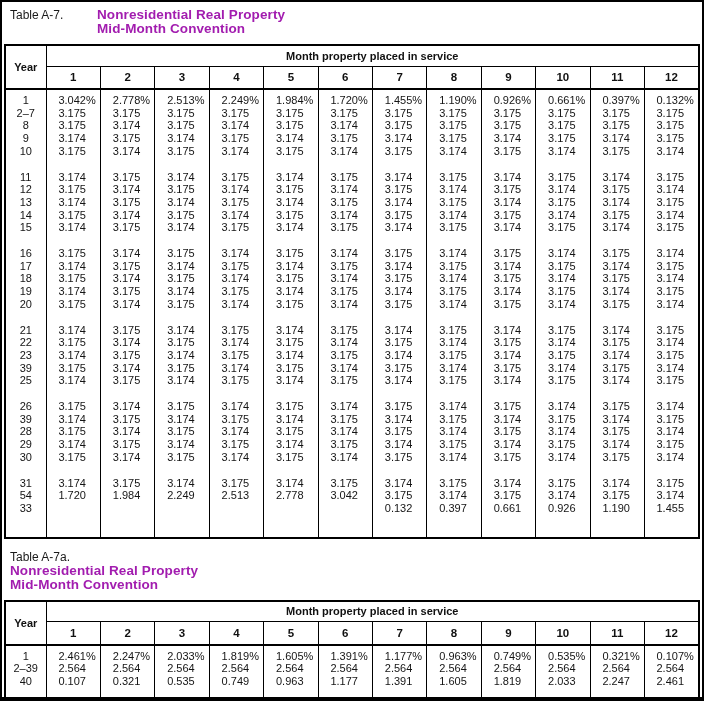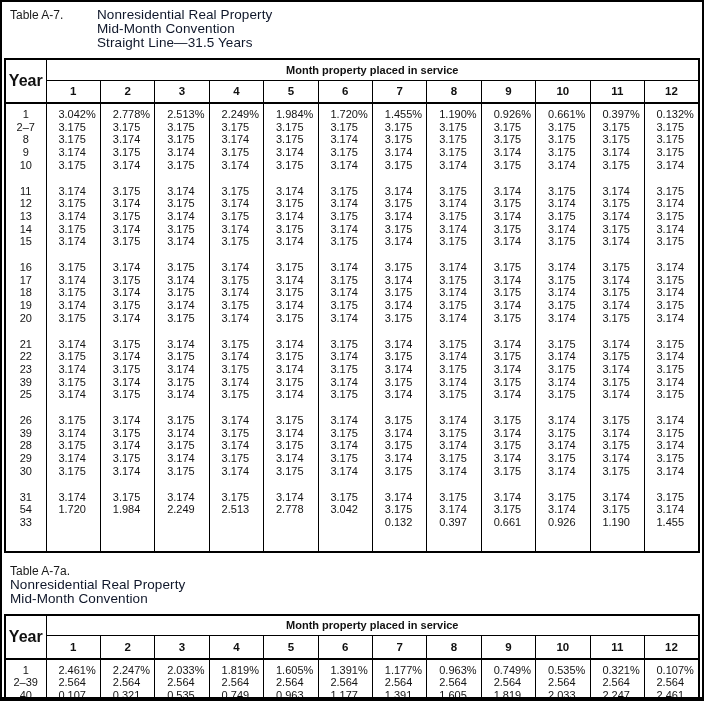--- a/index.html
+++ b/index.html
@@ -15,32 +15,32 @@
     border: 2px solid #000;
     border-bottom-width: 4px;
     overflow: hidden;
   }
   .title-block { display: flex; margin: 6px 0 8px 8px; }
   .title-label {
     flex: none; width: 87px;
     font-size: 12px; line-height: 14px; color: #1a1a1a;
   }
   .title-lines {
-    font-weight: normal; font-size: 13.5px; line-height: 14px; color: #0f172a;
+    font-weight: bold; font-size: 13.5px; line-height: 14px; color: #a21caf;
     letter-spacing: 0.1px;
   }
   .depr-table {
     border-collapse: collapse; table-layout: fixed;
     width: 696px; margin-left: 2px;
     border: 2px solid #000;
   }
   .depr-table th { font-weight: bold; color: #111; }
   .depr-table th.year-head {
     border-right: 1px solid #000; border-bottom: 2px solid #000;
-    font-size: 16px; text-align: center;
+    font-size: 11px; text-align: center;
   }
   .depr-table th.span-head {
     border-bottom: 1px solid #000;
     height: 21px; font-size: 11px; text-align: center; vertical-align: middle;
   }
   .depr-table th.m {
     border-left: 1px solid #000; border-bottom: 2px solid #000;
     height: 23px; font-size: 11.5px; text-align: center; vertical-align: middle;
   }
   .depr-table tbody td {
@@ -60,21 +60,20 @@
 </head>
 <body>
 
 <div class="page">
 
   <div class="title-block">
     <div class="title-label">Table A-7.</div>
     <div class="title-lines">
       <div>Nonresidential Real Property</div>
       <div>Mid-Month Convention</div>
-      <div>Straight Line—31.5 Years</div>
     </div>
   </div>
 
   <table class="depr-table">
       <colgroup>
         <col style="width: 41px;">
         <col>
         <col>
         <col>
         <col>

